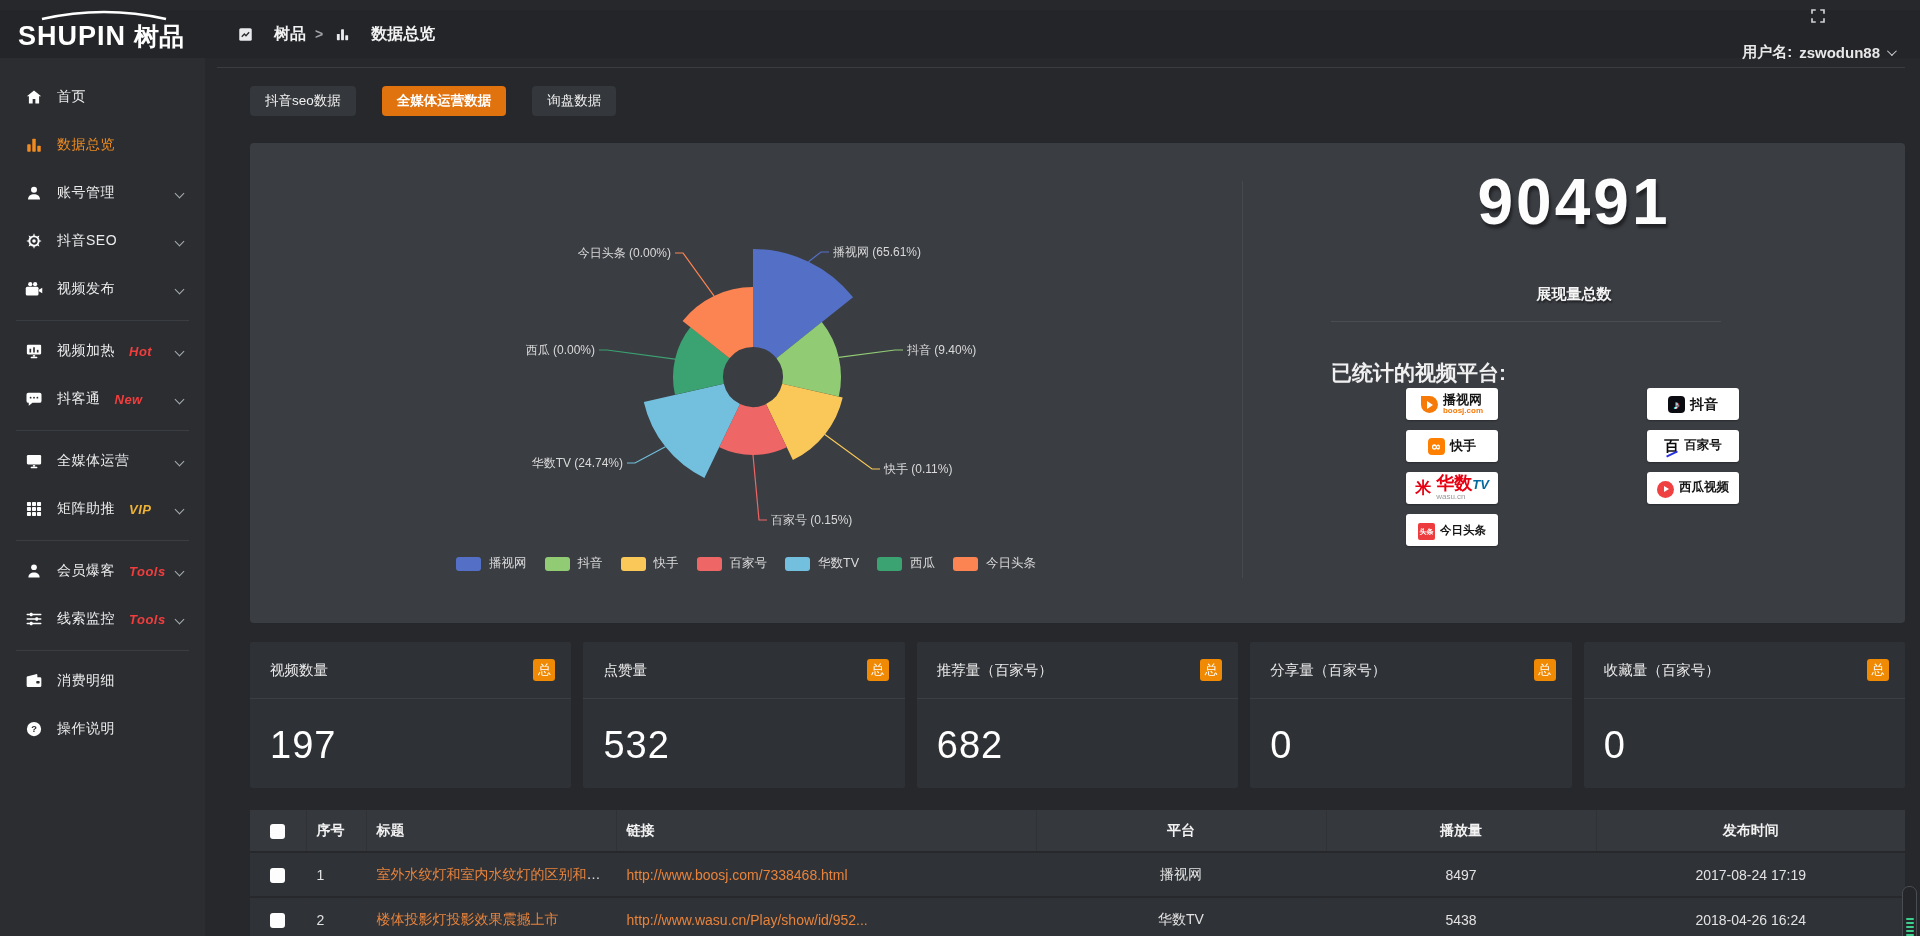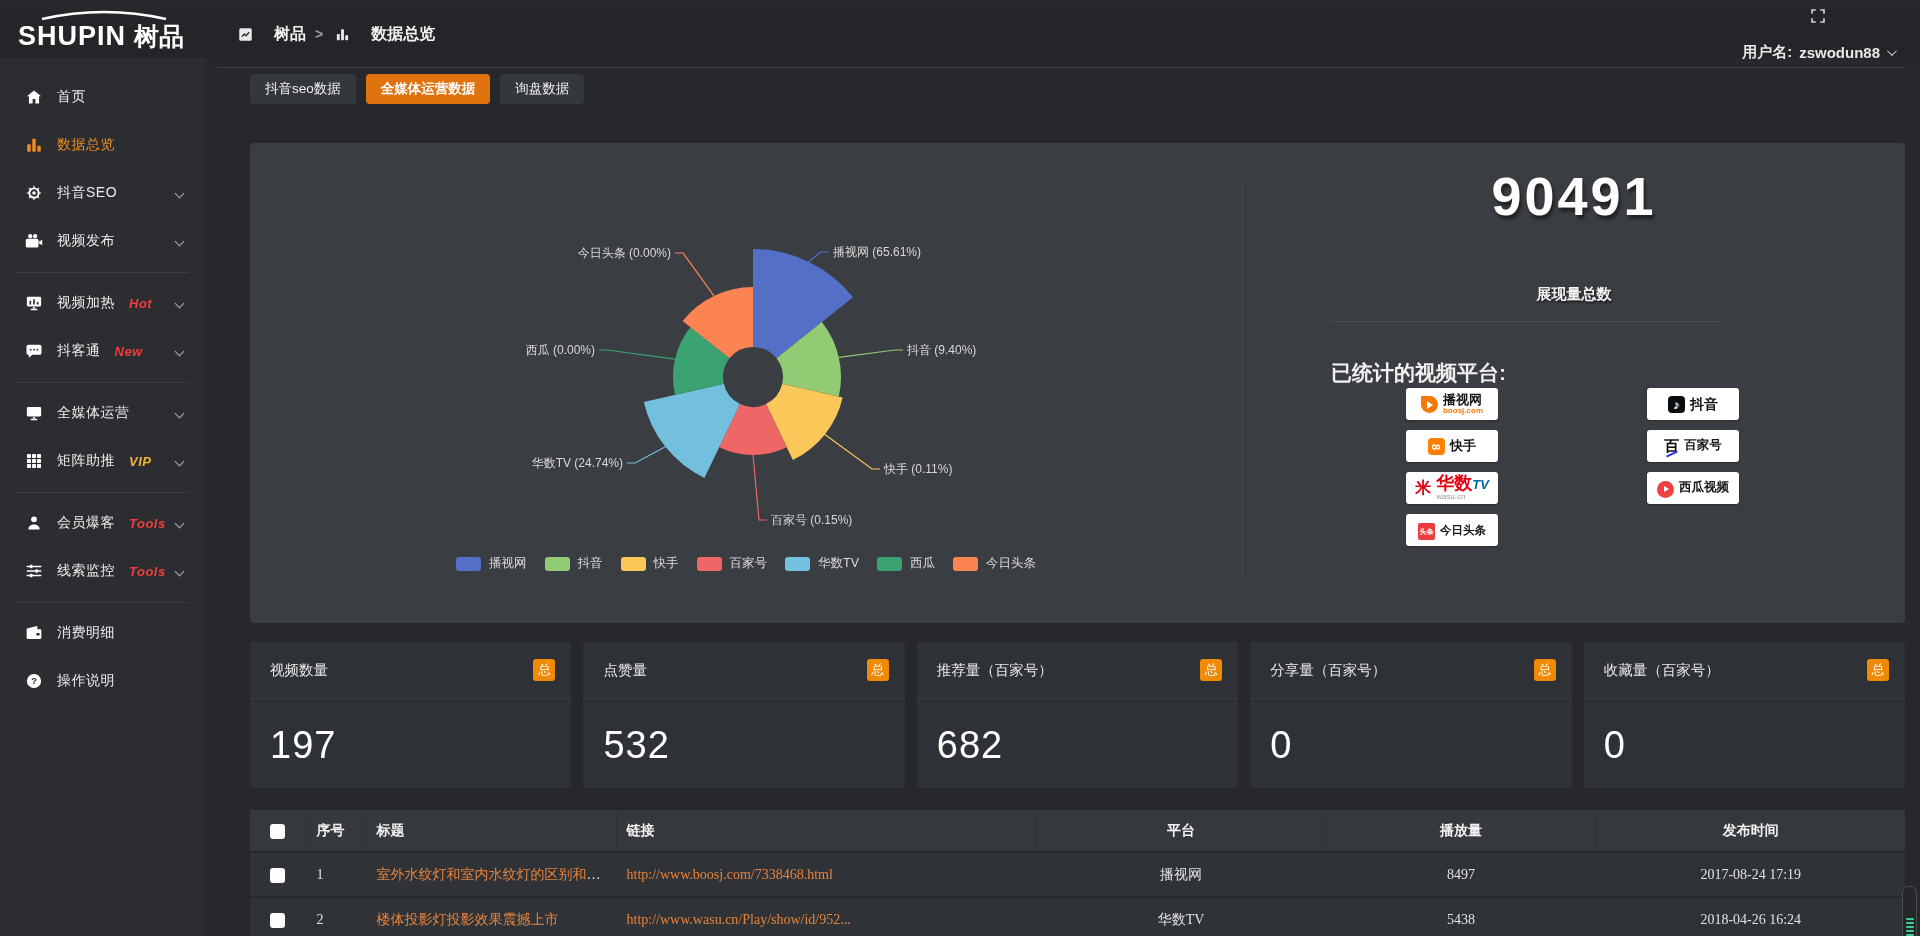--- a/index.html
+++ b/index.html
@@ -28,35 +28,35 @@
   .s-label { font-size:14px; color:#ececec; letter-spacing:.5px; }
   .side-item.active .s-label, .side-item.active .s-icon { color:#f08c1f; }
   .s-tag { font-size:13px; font-style:italic; font-weight:bold; margin-left:14px; letter-spacing:.5px; }
   .chev { width:7px; height:7px; border-right:1.6px solid #a9acb1; border-bottom:1.6px solid #a9acb1;
     transform:rotate(45deg); margin-left:auto; margin-right:22px; }
   .side-divider { height:1px; background:#3a3d41; margin:7px 16px 6px 16px; }
 
   
   .main { position:absolute; left:205px; top:48px; right:0; bottom:0; background:#26282c; }
   .top-divider { position:absolute; left:12px; right:15px; top:9px; border-top:1px solid #3a3d40; }
-  .tabs { position:absolute; left:45px; top:16px; display:flex; gap:10px; }
+  .tabs { position:absolute; left:45px; top:28px; display:flex; gap:26px; }
   .tab { height:30px; padding:0 15px; display:flex; align-items:center; border-radius:4px;
     background:#34373b; color:#f0f0f0; font-size:13.5px; cursor:pointer; }
   .tab.active { background:#e1730f; color:#fff; font-weight:bold; }
 
   
   .chart-panel { position:absolute; left:45px; right:15px; top:85px; height:480px; background:#3a3d42; border-radius:4px; }
   .chart-left { position:absolute; left:0; top:0; width:992px; height:480px; }
   .legend { position:absolute; left:0; right:0; top:412px; display:flex; justify-content:center; gap:18px; }
   .legend-item { display:flex; align-items:center; gap:8px; cursor:pointer; }
   .legend-swatch { width:25px; height:14px; border-radius:3px; }
   .legend-label { font-size:12.5px; color:#dcdcdc; }
   .v-divider { position:absolute; left:992px; top:38px; bottom:45px; width:1px; background:#47494e; }
   .panel-right { position:absolute; left:993px; top:0; right:0; bottom:0; }
-  .summary-num { position:absolute; left:0; right:0; top:22px; text-align:center; font-size:54px; font-weight:bold;
+  .summary-num { position:absolute; left:0; right:0; top:22px; text-align:center; font-size:64px; font-weight:bold;
     color:#fdfdfd; letter-spacing:3px; text-shadow:2px 4px 3px rgba(0,0,0,.45); }
   .summary-label { position:absolute; left:0; right:0; top:142px; text-align:center; font-size:15px; font-weight:bold;
     color:#f5f5f5; text-shadow:1px 2px 2px rgba(0,0,0,.5); }
   .summary-hr { position:absolute; left:88px; width:390px; top:178px; border-top:1px solid #4a4d52; }
   .platforms-title { position:absolute; left:88px; top:216px; font-size:21px; font-weight:bold; color:#f0f0f0; }
   .pcol { position:absolute; top:245px; display:flex; flex-direction:column; gap:10px; }
   .pcol-left { left:163px; } .pcol-right { left:404px; }
   .pbadge { width:92px; height:32px; background:#fff; border-radius:3px; display:flex; align-items:center;
     justify-content:center; gap:5px; box-shadow:0 1px 2px rgba(0,0,0,.3); }
   .ptxt { display:flex; flex-direction:column; line-height:1.05; }
@@ -94,21 +94,21 @@
   .stat-card { flex:1; background:#2e3136; border-radius:2px; position:relative; }
   .stat-head { height:57px; border-bottom:1px solid #3b3e43; display:flex; align-items:center; padding:0 16px 0 20px; }
   .stat-label { font-size:14.5px; color:#eaeaea; }
   .stat-badge { margin-left:auto; width:22px; height:22px; background:#f08903; color:#fff; border-radius:3px;
     font-size:13px; display:flex; align-items:center; justify-content:center; }
   .stat-value { position:absolute; left:20px; top:82px; font-size:38px; color:#fff; letter-spacing:1px; }
 
   
   .table-wrap { position:absolute; left:45px; right:15px; top:752px; bottom:0; overflow:hidden; }
   table { width:100%; border-collapse:collapse; table-layout:fixed; }
-  th, td { border-right:1px solid rgba(255,255,255,.05); overflow:hidden; white-space:nowrap; text-overflow:ellipsis;font-family:Liberation Serif, serif; }
+  th, td { border-right:1px solid rgba(255,255,255,.05); overflow:hidden; white-space:nowrap; text-overflow:ellipsis; }
   th:last-child, td:last-child { border-right:none; }
   thead th { background:#35383d; height:42px; font-size:14px; color:#f2f2f2; font-weight:bold;
     border-bottom:2px solid #26282c; text-align:left; padding:0 10px; }
   tbody td { background:#2f3236; height:45px; font-size:14px; color:#e2e2e2;
     border-bottom:2px solid #26282c; padding:0 10px; }
   th.c, td.c { text-align:center; }
   .cb { display:inline-block; width:15px; height:15px; background:#fdfdfd; border-radius:3px; cursor:pointer; vertical-align:middle;}
   a.tlink { color:#e8833c; text-decoration:none; cursor:pointer; }
   tr.stub td { height:8px; border-bottom:none; }
 
@@ -184,20 +184,30 @@
         </div>
         <div class="side-item active">
           <span class="s-icon">
             <svg viewBox="0 0 24 24" width="18" height="18" fill="currentColor">
               <rect x="3" y="11" width="4.6" height="10" rx="1"></rect>
               <rect x="9.7" y="3.5" width="4.6" height="17.5" rx="1"></rect>
               <rect x="16.4" y="13" width="4.6" height="8" rx="1"></rect>
             </svg>
           </span>
           <span class="s-label">数据总览</span>
+        </div>
+        <div class="side-item">
+          <span class="s-icon">
+            <svg viewBox="0 0 24 24" width="18" height="18" fill="currentColor">
+              <circle cx="12" cy="7.5" r="4"></circle>
+              <path d="M4 20.5c0-4.5 3.6-7 8-7s8 2.5 8 7z"></path>
+            </svg>
+          </span>
+          <span class="s-label">账号管理</span>
+          <span class="chev"></span>
         </div>
         <div class="side-item">
           <span class="s-icon">
             <svg viewBox="0 0 24 24" width="18" height="18">
               <g fill="currentColor">
                 <path d="M12 1.8l1.4 3.2h-2.8zM12 22.2l1.4-3.2h-2.8zM1.8 12l3.2-1.4v2.8zM22.2 12l-3.2-1.4v2.8zM4.8 4.8l3.2 1.2-2 2zM19.2 19.2l-3.2-1.2 2-2zM19.2 4.8l-1.2 3.2-2-2zM4.8 19.2l1.2-3.2 2 2z"></path>
                 <circle cx="12" cy="12" r="6.2" fill="none" stroke="currentColor" stroke-width="2.6"></circle>
                 <circle cx="12" cy="12" r="2.4"></circle>
               </g>
             </svg>

